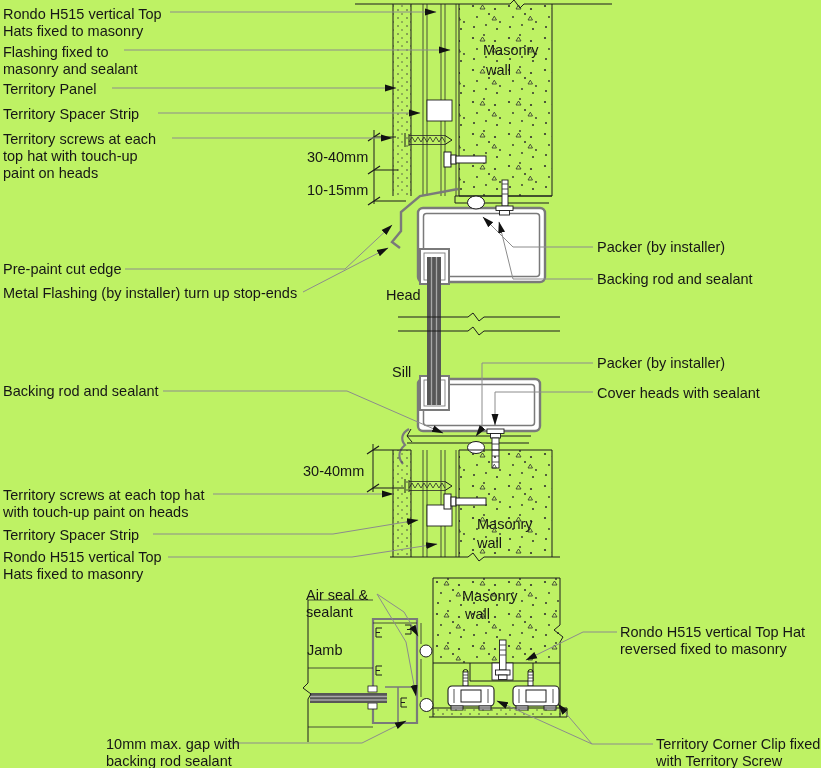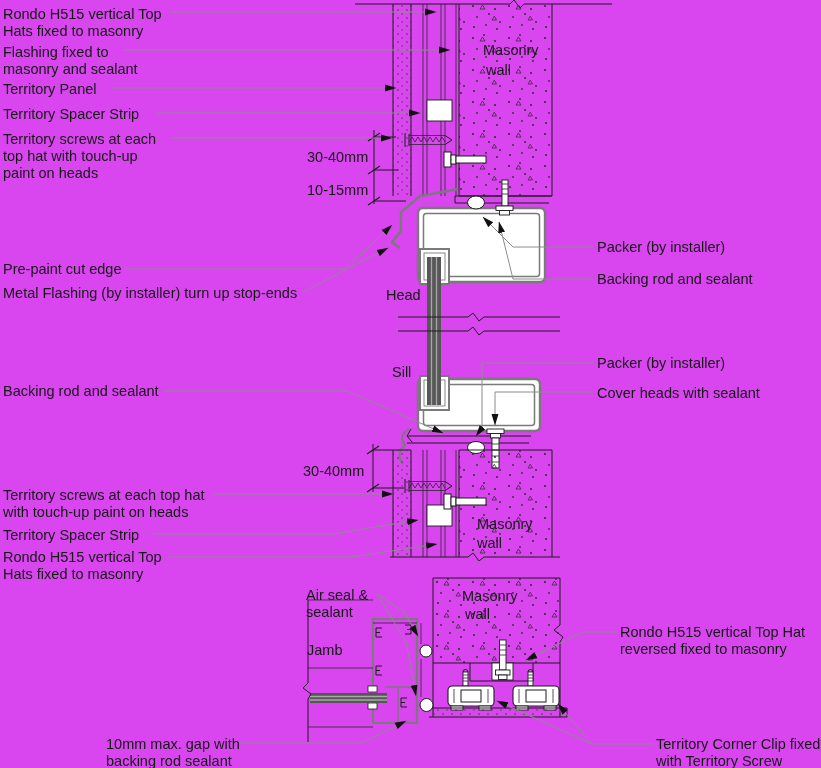--- a/index.html
+++ b/index.html
@@ -1,16 +1,16 @@
 <!DOCTYPE html>
 <html><head>
 <meta charset="utf-8">
 <style>
   html,body{margin:0;padding:0;background:#fff;}
-  .canvas{position:relative;width:821px;height:768px;background:#d946ef;overflow:hidden;
+  .canvas{position:relative;width:821px;height:768px;background:#bef264;overflow:hidden;
           font-family:"Liberation Sans",sans-serif;}
   svg{display:block;}
   svg text{font-family:"Liberation Sans",sans-serif;font-size:14.5px;fill:#161616;}
   .ln{stroke:#1c1c1c;stroke-width:1;fill:none;}
   .thin{stroke:#2a2a2a;stroke-width:.8;fill:none;}
   .leader{stroke:#8c8c8c;stroke-width:1;fill:none;}
   .prof{stroke:#7a7a7a;fill:none;}
   .wfill{fill:#fff;}
 </style>
 </head>

